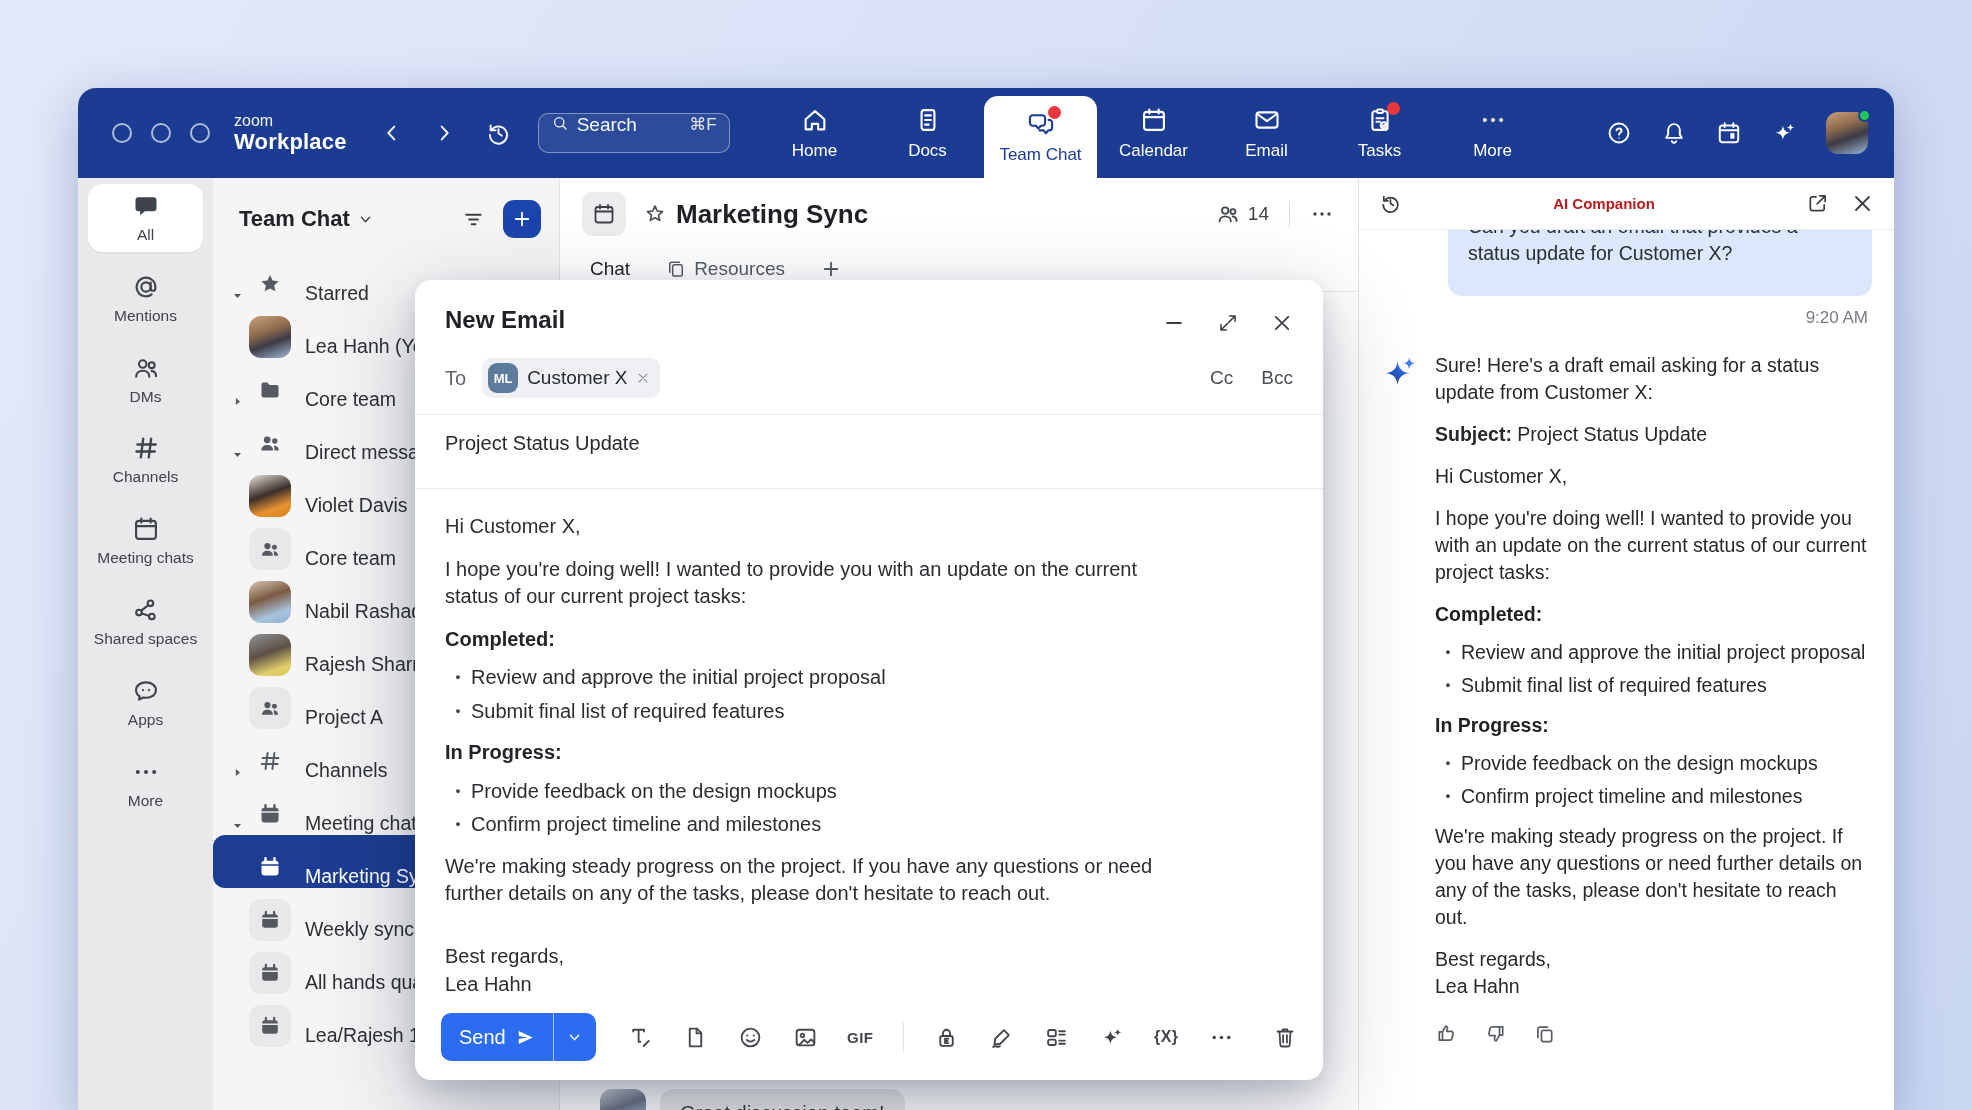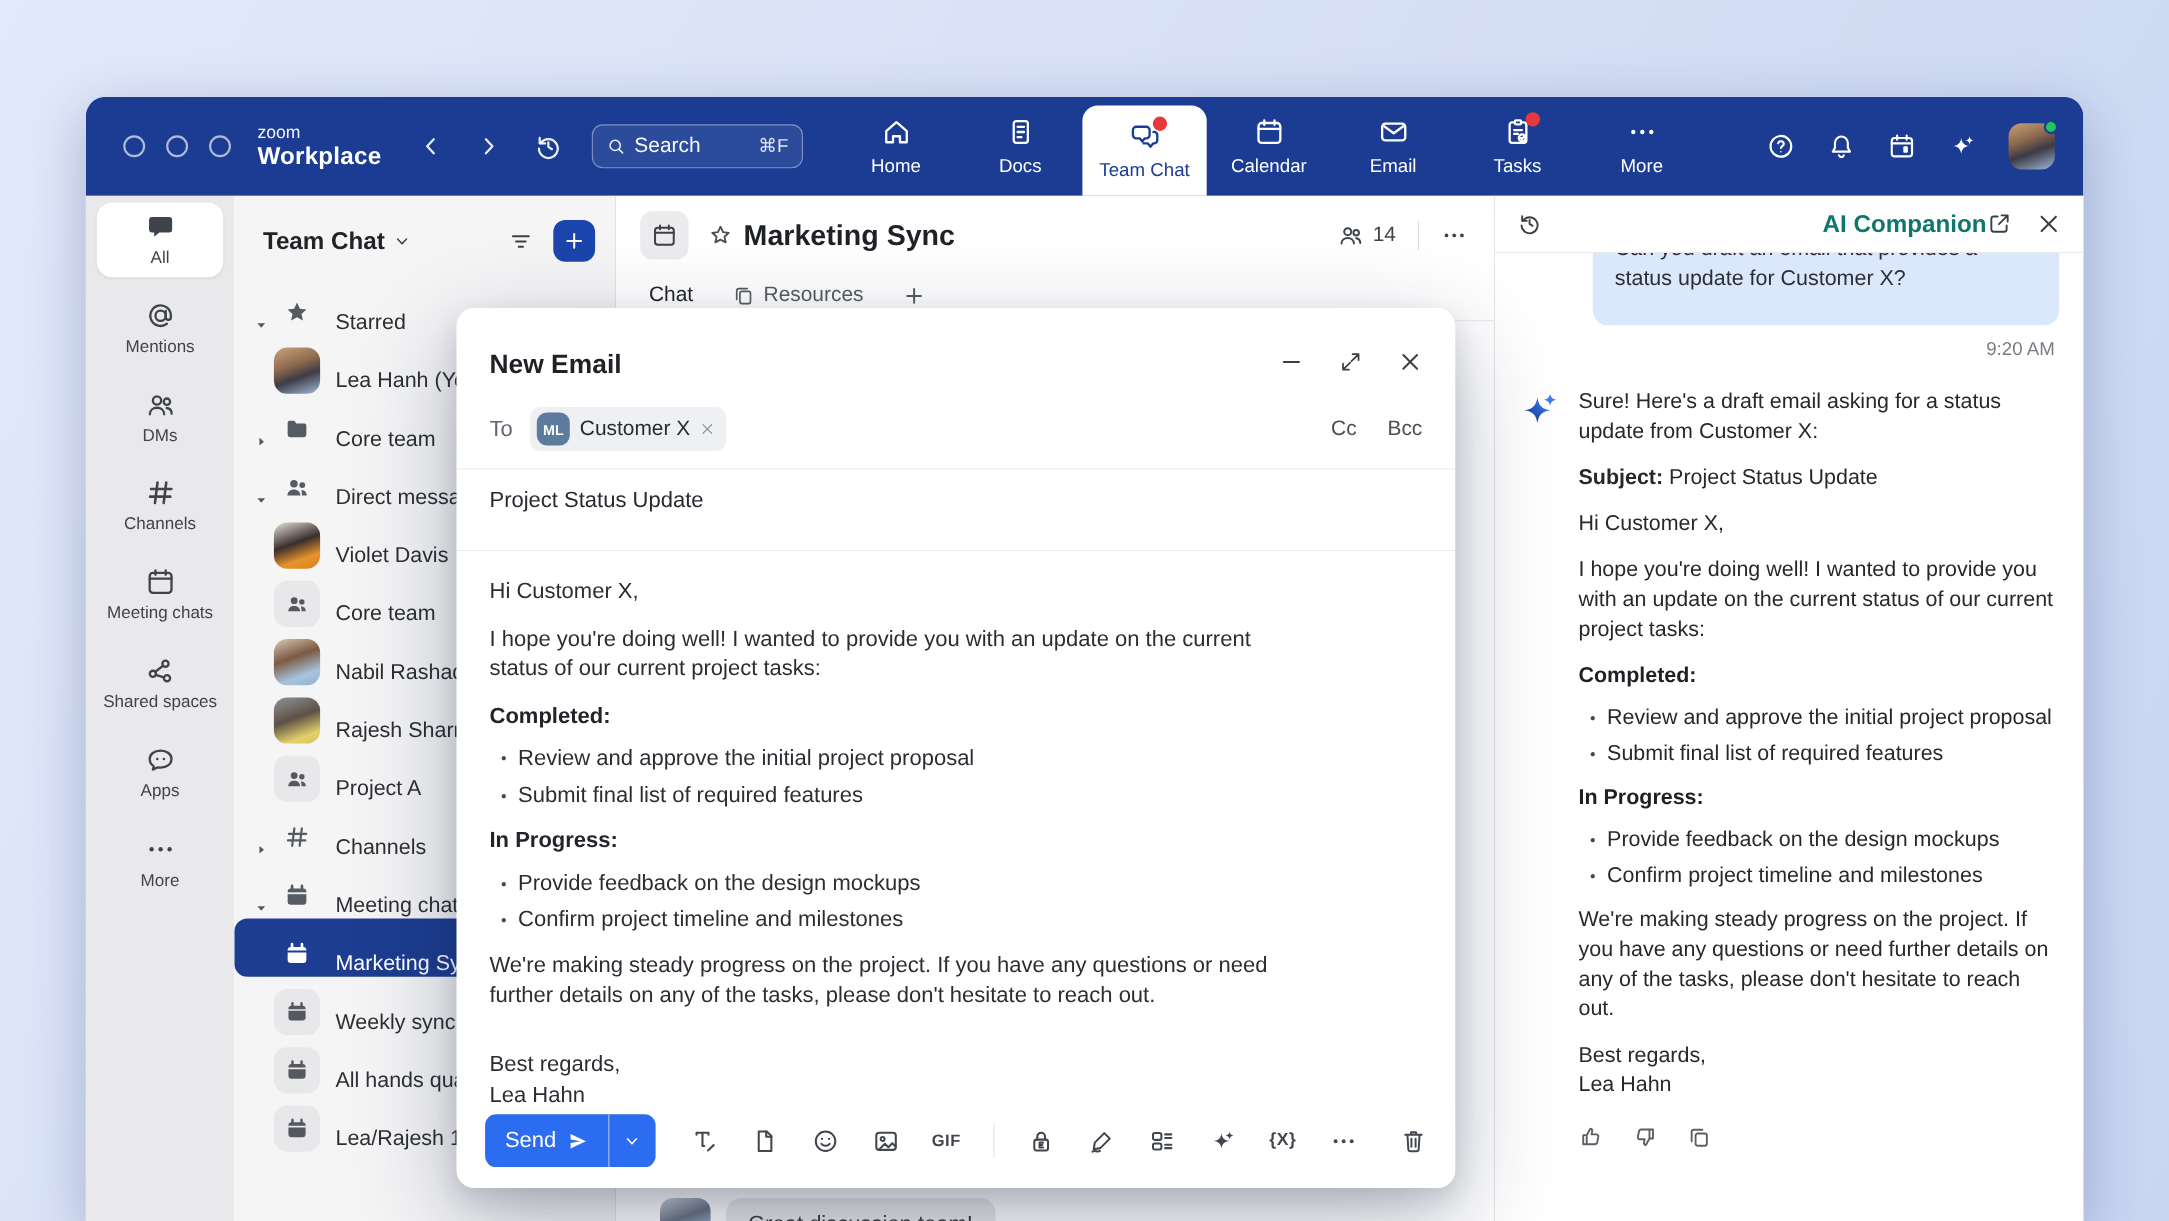--- a/index.html
+++ b/index.html
@@ -22,21 +22,21 @@
   .topbar{position:relative;height:90px;background:#1b3c92;display:flex;align-items:center;color:#fff;}
   .traffic{display:flex;gap:19px;margin-left:34px}
   .traffic span{width:20px;height:20px;border-radius:50%;border:2.5px solid rgba(255,255,255,.65)}
   .logo{margin-left:24px;line-height:1.05}
   .logo .l1{font-size:16px;font-weight:500;color:rgba(255,255,255,.95)}
   .logo .l2{font-size:22px;font-weight:600;letter-spacing:.2px}
   .histnav{display:flex;align-items:center;gap:30px;margin-left:34px}
   .histnav .ico{width:22px;height:22px;color:rgba(255,255,255,.92);cursor:pointer}
   .histnav .ico.big{width:27px;height:27px}
   .searchbox{margin-left:26px;width:192px;height:40px;border:1px solid rgba(255,255,255,.4);
-    background:rgba(255,255,255,.08);border-radius:10px;display:flex;align-items:center;padding:0 12px;gap:8px}
+    background:rgba(255,255,255,.08);border-radius:10px;display:flex;align-items:flex-start;padding:0 12px;gap:8px}
   .searchbox .ico{width:18px;height:18px;color:rgba(255,255,255,.9)}
   .searchbox .ph{font-size:19px;color:rgba(255,255,255,.96);flex:1}
   .searchbox .kbd{font-size:17px;color:rgba(255,255,255,.85)}
   .navtabs{position:absolute;left:680px;top:0;height:90px;display:flex}
   .navtab{width:113px;height:90px;display:flex;flex-direction:column;align-items:center;justify-content:center;
     gap:7px;cursor:pointer;color:#fff;position:relative}
   .navtab .nicon{width:28px;height:28px;position:relative}
   .navtab .label{font-size:17px}
   .navtab.active{background:#fff;color:#1b3c92;border-radius:14px 14px 0 0;height:82px;align-self:flex-end}
   .badge{position:absolute;top:-4px;right:-6px;width:13px;height:13px;border-radius:50%;background:#e8373d}
@@ -100,42 +100,42 @@
   .mtab.dim{color:#565b62}
   .mtab-add{width:20px;height:20px;color:#565b62;cursor:pointer}
   .chat-msg{position:absolute;left:40px;bottom:-28px;display:flex;align-items:flex-start;gap:14px}
   .chat-msg .cm-avatar{width:46px;height:46px;border-radius:12px;flex:none}
   .cm-bubble{background:#e9e9ea;border-radius:14px;padding:13px 20px;font-size:20px;color:#3a3d41;white-space:nowrap}
 
   
   .aipanel{width:536px;flex:none;background:#fff;border-left:1px solid #e2e2e5;display:flex;flex-direction:column;overflow:hidden}
   .ai-header{height:52px;flex:none;display:flex;align-items:center;padding:0 20px;border-bottom:1px solid #ebebee;background:#fff;z-index:2}
   .ai-header .ico{width:23px;height:23px;color:#3c4046;cursor:pointer}
-  .ai-title{flex:1;text-align:right;font-size:22px;font-weight:700;color:#0f766e}
+  .ai-title{flex:1;text-align:center;font-size:15px;font-weight:700;color:#b91c1c}
   .ai-header .right{display:flex;gap:22px}
   .ai-body{flex:1;padding:0 22px;overflow:hidden}
   .bubble-clip{overflow:hidden;height:66px;display:flex;justify-content:flex-end}
   .user-bubble{margin-top:-30px;width:424px;background:#dbe7fb;border-radius:14px;padding:13px 20px;
     font-size:19.5px;line-height:27px;color:#2b2e33}
   .ai-time{text-align:right;font-size:17px;color:#787d85;margin:12px 4px 0 0}
   .ai-response{display:flex;margin-top:24px}
   .ai-spark{width:38px;height:38px;flex:none;margin-top:2px}
   .ai-text{margin-left:16px;width:446px;font-size:19.5px;line-height:27px;color:#26292b}
   .ai-text p{margin-bottom:15px}
   .ai-text .hd{font-weight:700;color:#1e2124;margin-bottom:11px}
   .ai-text ul{list-style:none;margin-bottom:13px}
   .ai-text li,.modal-body li{display:flex;margin-bottom:6px}
   .ai-text li .dot,.modal-body li .dot{flex:none;width:26px;text-align:center;font-size:14px;line-height:27px;color:#44484e}
   .feedback{display:flex;gap:26px;margin:22px 0 0 54px}
   .feedback .ico{width:23px;height:23px;color:#5a5f66;cursor:pointer}
 
   
   .modal{position:absolute;left:415px;top:280px;width:908px;height:800px;background:#fff;border-radius:16px;
     box-shadow:0 10px 24px rgba(20,30,60,.14),0 30px 90px rgba(20,30,60,.30);z-index:10;overflow:hidden}
-  .m-header{display:flex;align-items:flex-start;padding:38px 30px 0}
+  .m-header{display:flex;align-items:flex-end;padding:26px 30px 0}
   .m-title{font-size:24px;font-weight:700;color:#1e2126}
   .m-controls{margin-left:auto;display:flex;gap:32px}
   .m-controls .ico{width:22px;height:22px;color:#3a3e44;cursor:pointer}
   .m-to{display:flex;align-items:center;padding:24px 30px 0}
   .m-to .tolabel{font-size:20px;color:#60656c}
   .chip{margin-left:16px;display:flex;align-items:center;gap:9px;background:#eef0f4;border-radius:9px;padding:5px 10px 5px 6px;cursor:pointer}
   .chip .mlav{width:30px;height:30px;border-radius:9px;background:#5c7b9d;color:#fff;font-size:13px;font-weight:700;
     display:flex;align-items:center;justify-content:center}
   .chip .cname{font-size:19px;color:#282b30}
   .chip .x{width:14px;height:14px;color:#888d94}

